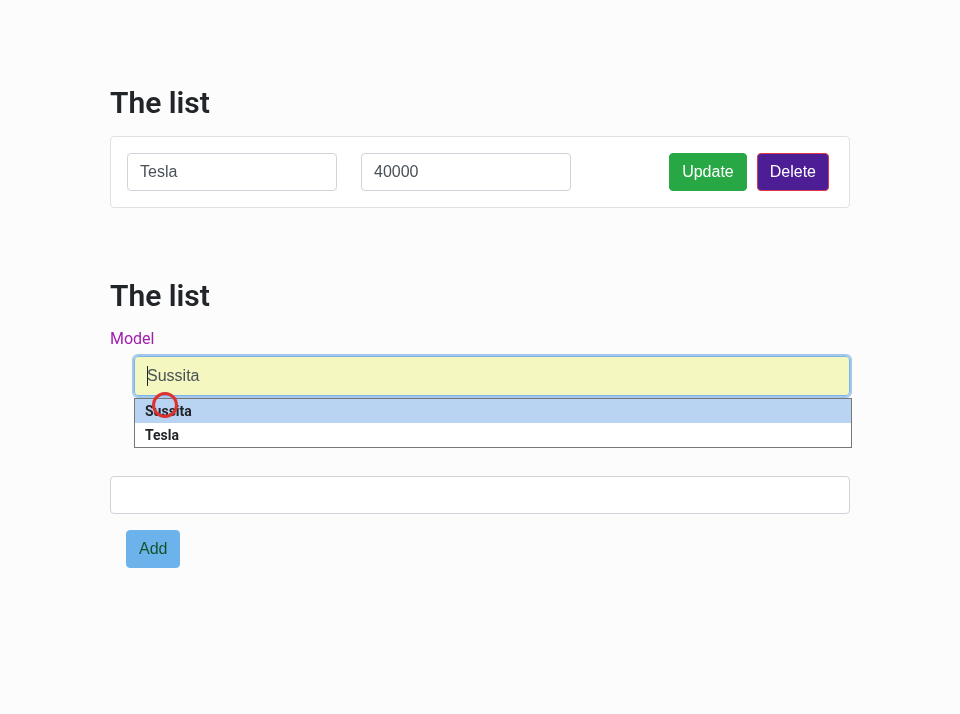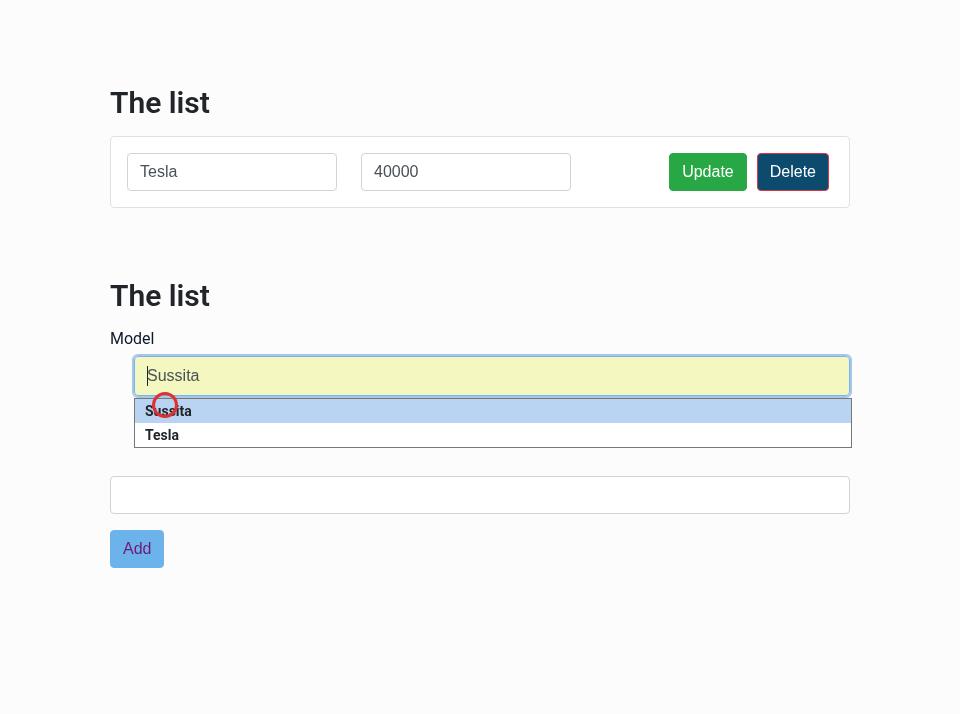--- a/index.html
+++ b/index.html
@@ -58,35 +58,36 @@
       line-height: 1.5;
       border-radius: 4px;
       cursor: pointer;
       color: #fff;
     }
     .btn-success {
       background-color: #28a745;
       border-color: #28a745;
     }
     .btn-danger {
-      background-color: #0c4a6e;
+      background-color: #4c1d95;
       border-color: #dc3545;
     }
     .btn-primary-light {
       background-color: #6cb2eb;
       border-color: #6cb2eb;
-      color: #701a75;
+      color: #14532d;
+      margin-left: 16px;
     }
     .form-section {
       margin-top: 70px;
     }
     .form-label {
       display: block;
       font-size: 16px;
-      color: #0f172a;
+      color: #a21caf;
       margin-top: 8px;
       margin-bottom: 8px;
     }
     .model-input-wrap {
       position: relative;
       margin-left: 24px;
     }
     .model-input {
       width: 100%;
       height: 40px;

